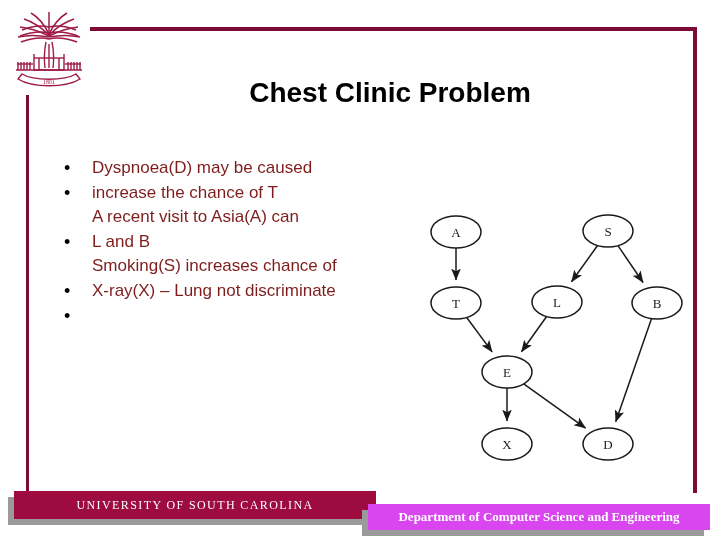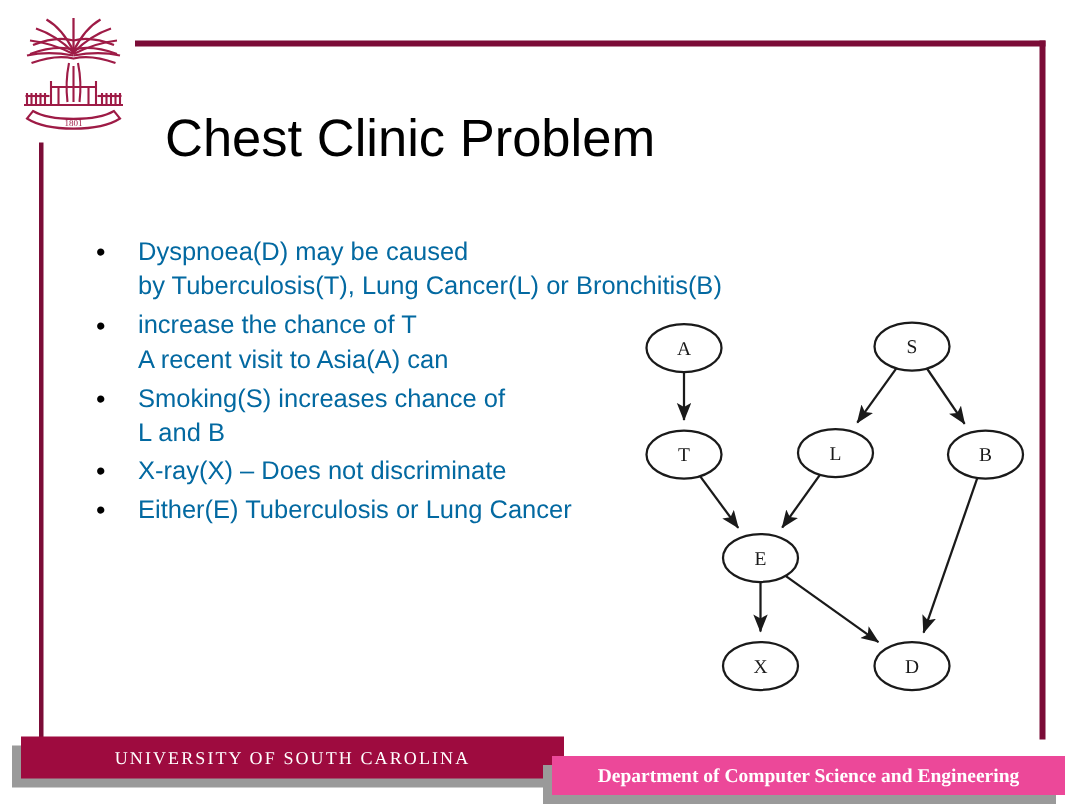--- a/index.html
+++ b/index.html
@@ -53,26 +53,27 @@
     height: 86px;
   }
   .logo svg { display: block; }
 
   
   .title {
     position: absolute;
     left: 110px;
     top: 72px;
     width: 560px;
-    text-align: left;
-    font-size: 35px;
+    text-align: center;
+    font-size: 28px;
     line-height: 42px;
     color: #000000;
     font-family: "Liberation Sans", sans-serif;
     white-space: nowrap;
+    font-weight: bold;
   }
 
   
   .bullets {
     position: absolute;
     left: 56px;
     top: 156px;
     width: 560px;
   }
   .bullet-row {
@@ -84,21 +85,21 @@
     position: absolute;
     left: 8px;
     top: 0;
     font-size: 18px;
     line-height: 24px;
     color: #000000;
   }
   .bullet-line {
     font-size: 17px;
     line-height: 23.4px;
-    color: #0369a1;
+    color: #7f1d1d;
     white-space: nowrap;
     font-family: "Liberation Sans", sans-serif;
   }
 
   
   .diagram {
     position: absolute;
     left: 414px;
     top: 204px;
     width: 282px;
@@ -141,21 +142,21 @@
     font-family: "Liberation Serif", serif;
     font-size: 12px;
     letter-spacing: 1.4px;
     white-space: nowrap;
   }
   .bar-dept {
     left: 368px;
     top: 504px;
     width: 342px;
     height: 26px;
-    background: #ec4899;
+    background: #d946ef;
   }
   .bar-dept-shadow {
     left: 362px;
     top: 510px;
     width: 342px;
     height: 26px;
   }
   .bar-dept-text {
     width: 100%;
     text-align: center;
@@ -217,43 +218,41 @@
     </svg>
   </div>
 
   <div class="title">Chest Clinic Problem</div>
 
   <div class="bullets">
 
     <div class="bullet-row">
       <span class="bullet-dot">•</span>
       <div class="bullet-line">Dyspnoea(D) may be caused</div>
-      <div class="bullet-line">by Tuberculosis(T), Lung Cancer(L) or Bronchitis(B)</div>
     </div>
 
     <div class="bullet-row">
       <span class="bullet-dot">•</span>
       <div class="bullet-line">increase the chance of T</div>
       <div class="bullet-line">A recent visit to Asia(A) can</div>
     </div>
 
     <div class="bullet-row">
       <span class="bullet-dot">•</span>
+      <div class="bullet-line">L and B</div>
       <div class="bullet-line">Smoking(S) increases chance of</div>
-      <div class="bullet-line">L and B</div>
-    </div>
-
-    <div class="bullet-row">
-      <span class="bullet-dot">•</span>
-      <div class="bullet-line">X-ray(X) – Does not discriminate</div>
-    </div>
-
-    <div class="bullet-row">
-      <span class="bullet-dot">•</span>
-      <div class="bullet-line">Either(E) Tuberculosis or Lung Cancer</div>
+    </div>
+
+    <div class="bullet-row">
+      <span class="bullet-dot">•</span>
+      <div class="bullet-line">X-ray(X) – Lung not discriminate</div>
+    </div>
+
+    <div class="bullet-row">
+      <span class="bullet-dot">•</span>
     </div>
 
   </div>
 
   <div class="diagram">
     <svg id="bn-svg" width="282" height="268" viewBox="0 0 282 268" xmlns="http://www.w3.org/2000/svg">
       <defs>
         <marker id="arrowhead" markerWidth="9" markerHeight="9" refX="7.6" refY="3.2" orient="auto" markerUnits="strokeWidth">
           <path d="M0,0 L8,3.2 L0,6.4 L1.8,3.2 Z" fill="#1a1a1a"></path>
         </marker>

